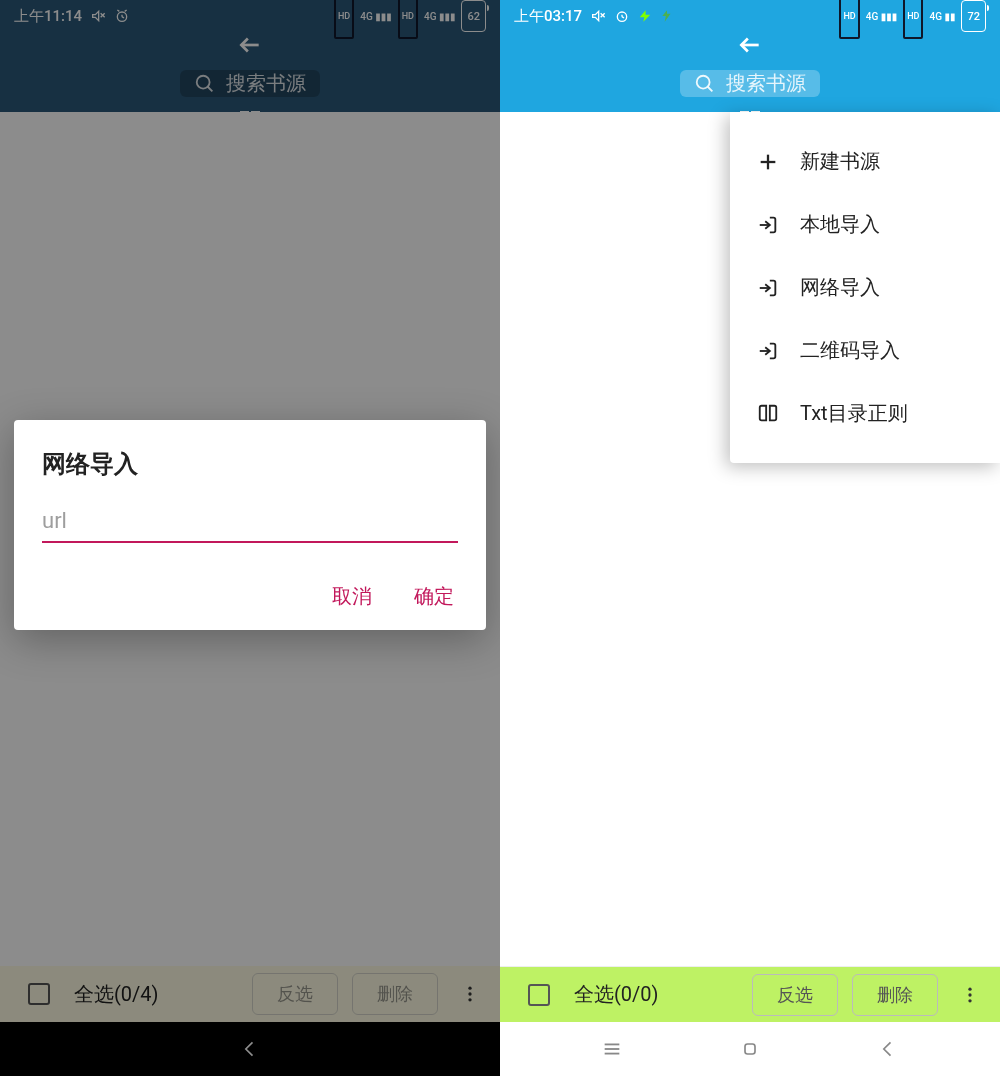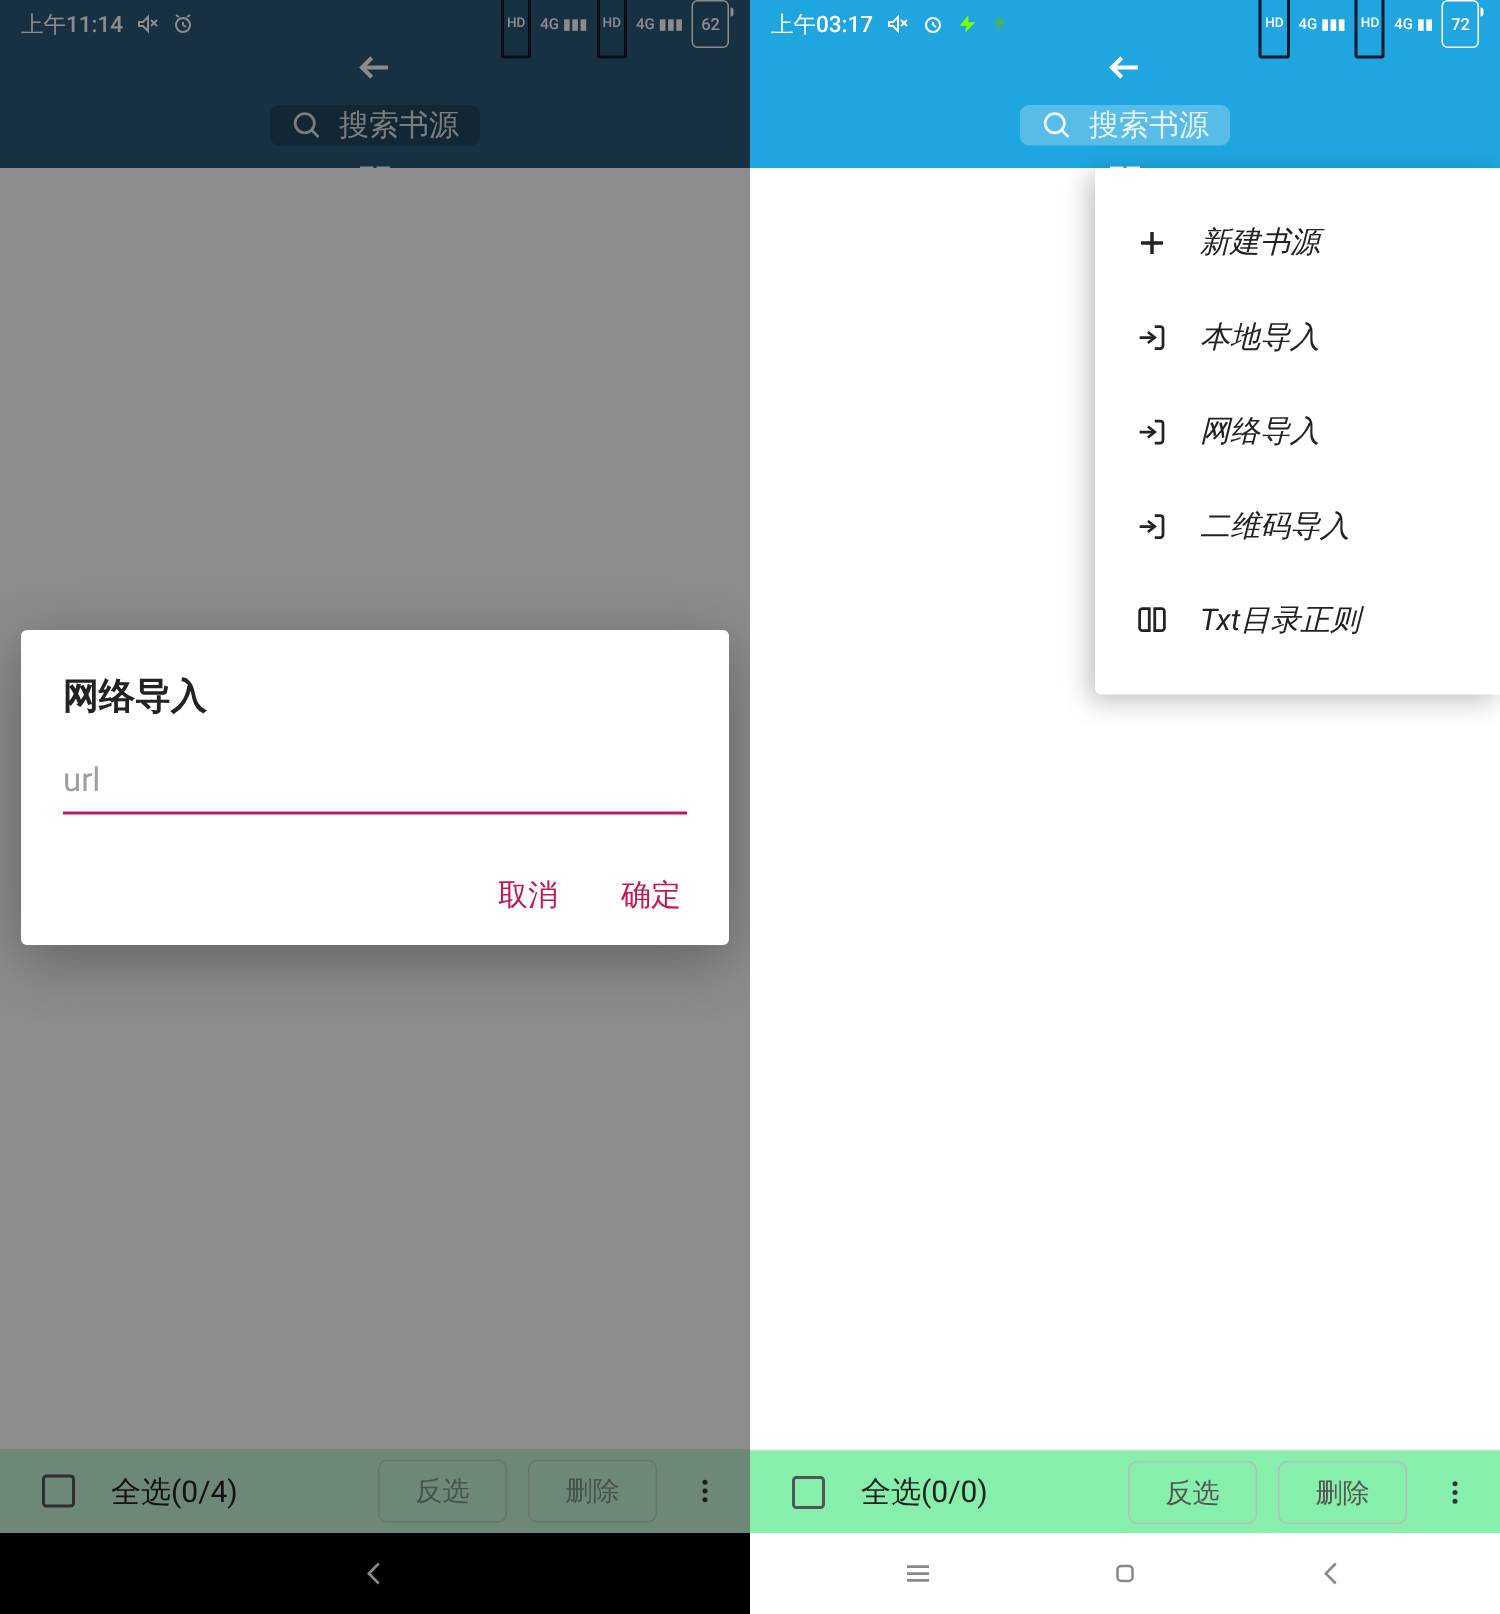--- a/index.html
+++ b/index.html
@@ -1,18 +1,18 @@
 <!DOCTYPE html>
 <html><head>
 <meta charset="utf-8">
 <style>
 * { margin: 0; padding: 0; box-sizing: border-box; font-family: -apple-system, "Segoe UI", Roboto, sans-serif; }
 body { width: 1000px; height: 1076px; display: flex; background: #f0f0f0; }
 .screen { width: 500px; height: 1076px; position: relative; overflow: hidden; }
-.screen-left { background: #86efac; }
+.screen-left { background: #fef9c3; }
 .screen-right { background: #fff; }
 
 
 .status-bar { height: 32px; display: flex; align-items: center; justify-content: space-between; padding: 0 14px; font-size: 15px; color: #fff; font-weight: 500; }
 .sb-left { display: flex; align-items: center; gap: 8px; }
 .sb-right { display: flex; align-items: center; gap: 6px; }
 .screen-left .status-bar { background: #2b5878; }
 .screen-right .status-bar { background: #1fa6e0; }
 .sb-icon { display: inline-flex; }
 .battery { display: inline-flex; align-items: center; border: 1.5px solid #fff; border-radius: 4px; padding: 0 5px; font-size: 11px; height: 32px; position: relative; }
@@ -40,25 +40,25 @@
 
 .dialog { position: absolute; left: 14px; right: 14px; top: 420px; background: #fff; border-radius: 4px; padding: 28px 28px 20px; box-shadow: 0 10px 40px rgba(0,0,0,0.3); }
 .dialog-title { font-size: 24px; font-weight: 600; color: #222; margin-bottom: 24px; }
 .dialog-input { width: 100%; border: none; border-bottom: 2px solid #c2185b; font-size: 22px; color: #888; padding: 4px 0 8px; outline: none; }
 .dialog-input::placeholder { color: #9e9e9e; }
 .dialog-actions { display: flex; justify-content: flex-end; gap: 42px; margin-top: 40px; padding-right: 4px; }
 .dialog-btn { color: #c2185b; font-size: 20px; font-weight: 500; }
 
 
 .dropdown { position: absolute; right: 0; top: 112px; width: 270px; background: #fff; box-shadow: -4px 4px 18px rgba(0,0,0,0.25); border-bottom-left-radius: 4px; padding: 18px 0; }
-.dropdown-item { display: flex; align-items: center; gap: 20px; padding: 18px 26px; font-size: 20px; color: #222; font-style: italic; }
+.dropdown-item { display: flex; align-items: center; gap: 20px; padding: 18px 26px; font-size: 20px; color: #222; }
 .dd-icon { width: 24px; height: 24px; display: flex; align-items: center; justify-content: center; color: #222; }
 
 
-.bottom-bar { position: absolute; bottom: 54px; left: 0; right: 0; height: 56px; display: flex; align-items: center; padding: 0 18px 0 28px; gap: 14px; background: #86efac; border-top: 1px solid #eee; }
+.bottom-bar { position: absolute; bottom: 54px; left: 0; right: 0; height: 56px; display: flex; align-items: center; padding: 0 18px 0 28px; gap: 14px; background: #bef264; border-top: 1px solid #eee; }
 .screen-left .bottom-bar { background: rgba(255,255,255,0.55); border-top: none; }
 .checkbox { width: 22px; height: 22px; border: 2px solid #555; border-radius: 3px; }
 .select-all { font-size: 20px; color: #222; flex: 0 0 auto; margin-left: 10px; }
 .spacer { flex: 1; }
 .action-btn { border: 1px solid #bbb; border-radius: 6px; padding: 8px 24px; font-size: 18px; color: #555; text-align: right; }
 .screen-left .action-btn { opacity: 0.6; }
 .bb-more { width: 24px; display: flex; align-items: center; justify-content: center; margin-left: 6px; }
 
 
 .nav-bar { position: absolute; bottom: 0; left: 0; right: 0; height: 54px; display: flex; align-items: center; justify-content: center; gap: 110px; }

